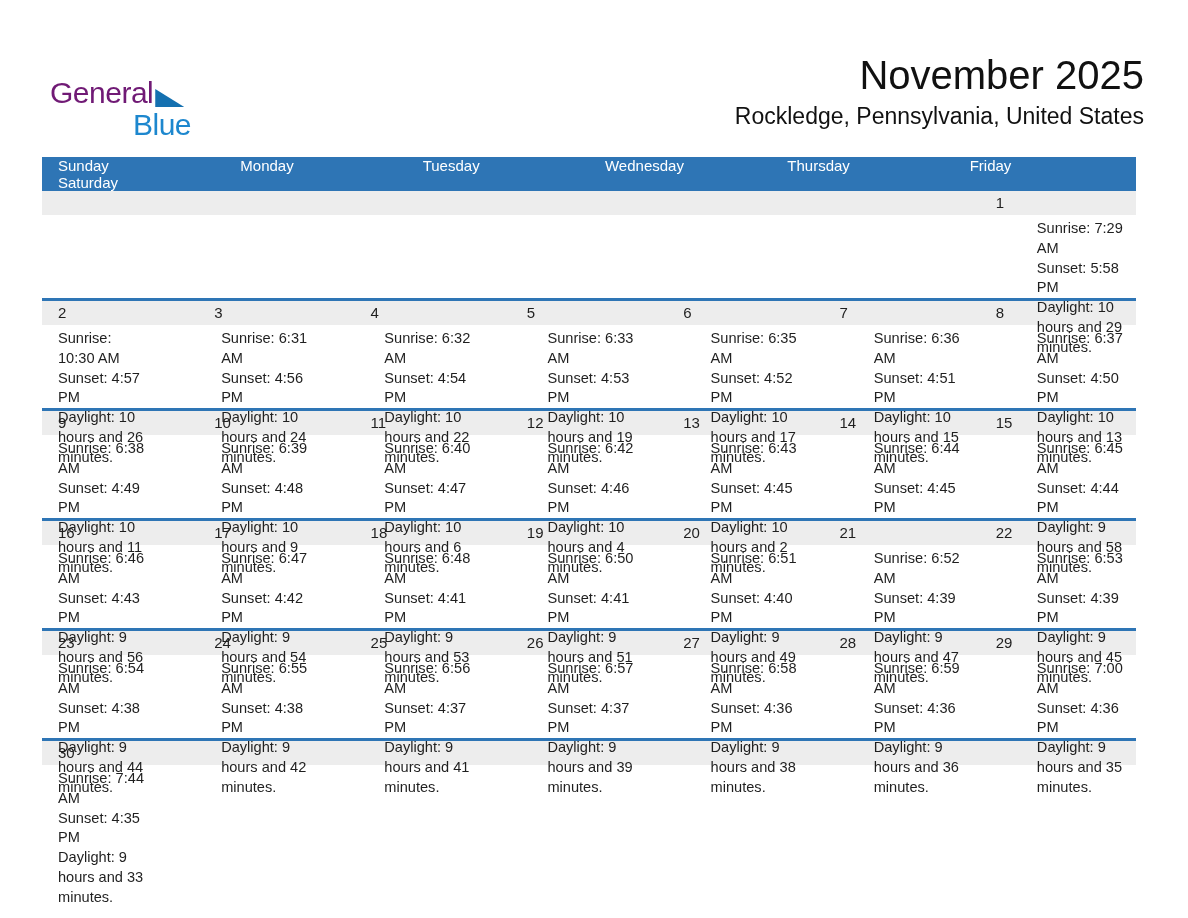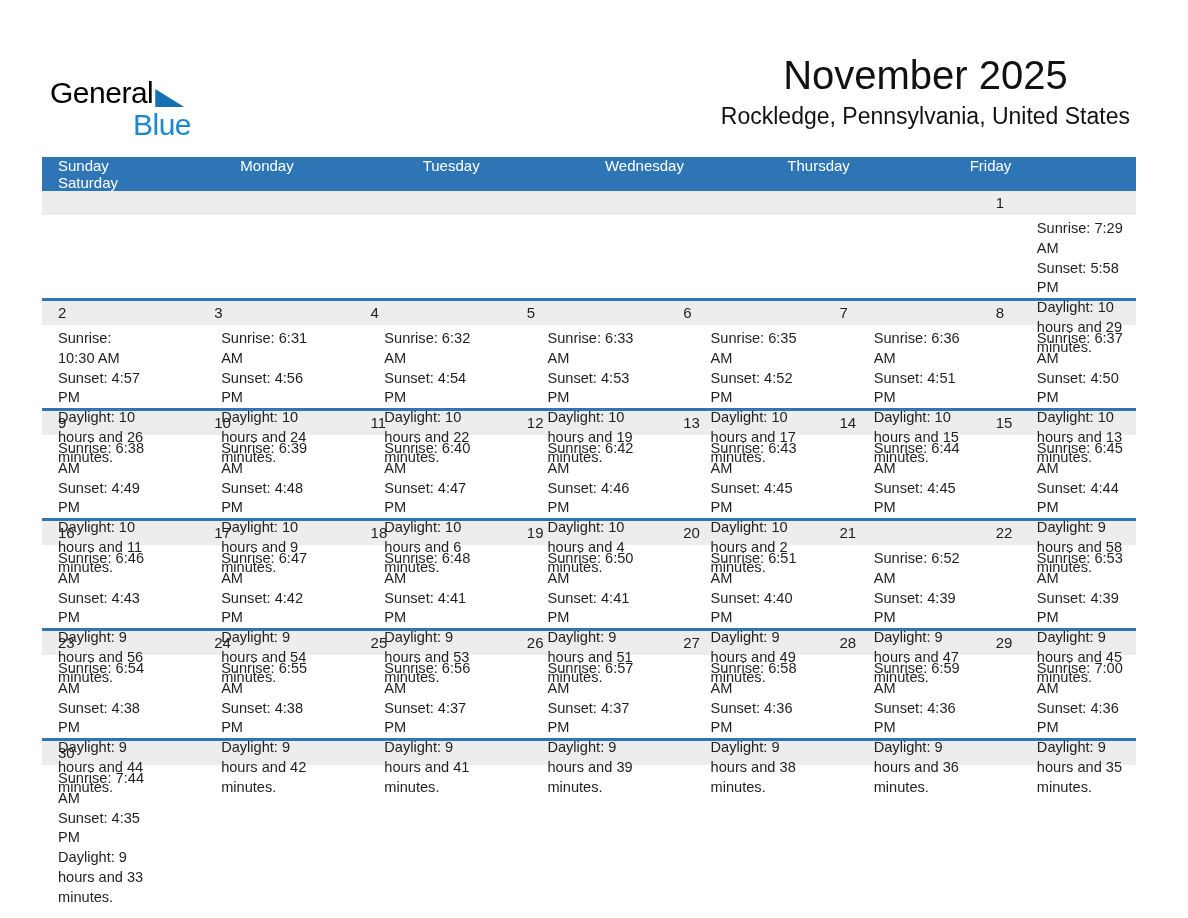--- a/index.html
+++ b/index.html
@@ -4,27 +4,27 @@
 <style>
   * { box-sizing: border-box; margin: 0; padding: 0; }
   html, body { width: 1188px; height: 918px; background: #ffffff; overflow: hidden; }
   body { font-family: "Liberation Sans", sans-serif; color: #1f1f1f; position: relative; }
 
   
   .top-area { position: relative; height: 157px; }
 
   .logo { position: absolute; left: 50px; top: 78px; line-height: 1; }
   .logo-row1 { display: flex; align-items: flex-end; }
-  .logo-general { font-size: 30px; letter-spacing: -0.5px; color: #000000; }
+  .logo-general { font-size: 30px; letter-spacing: -0.5px; color: #701a75; }
   .logo-triangle { width: 29px; height: 18px; margin-left: 2px; margin-bottom: 1px;
                    background: #1470b0; clip-path: polygon(0 0, 100% 100%, 0 100%); }
   .logo-row2 { margin-left: 83px; margin-top: 2px; }
   .logo-blue { font-size: 30px; letter-spacing: -0.5px; color: #1d87ce; }
 
-  .titles { position: absolute; right: 58px; top: 52px; text-align: center; }
+  .titles { position: absolute; right: 44px; top: 52px; text-align: right; }
   .month-title { font-size: 40px; font-weight: normal; color: #111; line-height: 46px; }
   .location-subtitle { font-size: 23px; font-weight: normal; color: #111; line-height: 30px; margin-top: 3px; }
 
   
   .calendar { margin-left: 42px; width: 1094px; }
 
   .weekday-row { display: grid; grid-template-columns: repeat(6, 1fr);
                  background: #2e75b5; height: 34px; align-items: center; }
   .weekday-cell { color: #ffffff; font-size: 15px; padding-left: 16px; }
 

